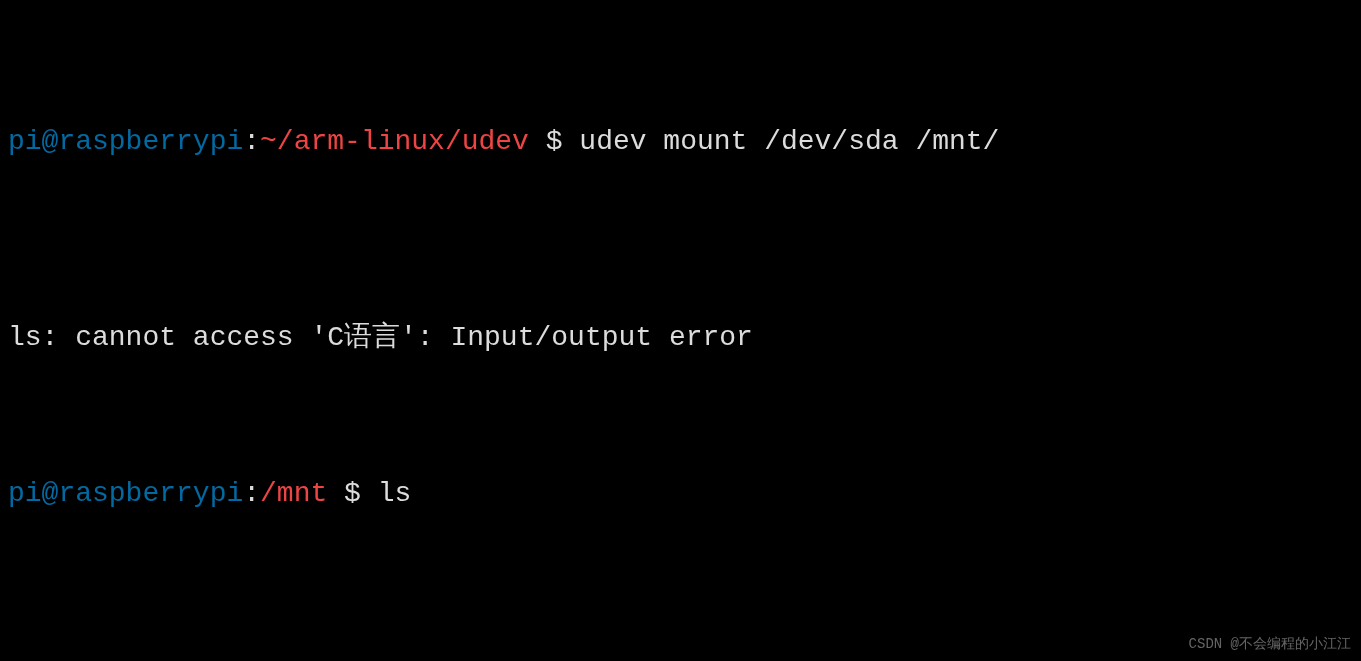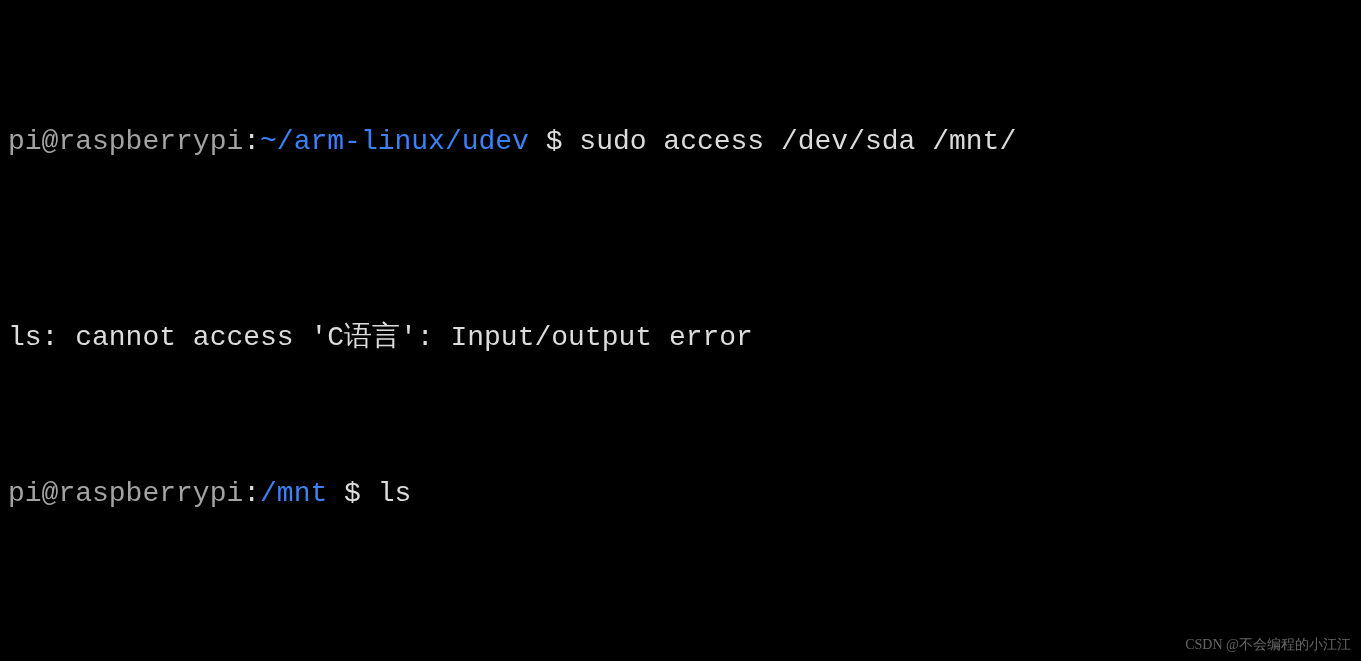--- a/index.html
+++ b/index.html
@@ -13,39 +13,39 @@
     line-height: 1.4;
     overflow: hidden;
   }
   .terminal {
     padding: 4px 8px;
     white-space: pre;
   }
   .line {
     display: block;
   }
-  .green { color: #a3a3a3; }
-  .blue  { color: #3b82f6; }
+  .green { color: #0369a1; }
+  .blue  { color: #ef4444; }
   .white { color: #dcdcdc; }
 
   .watermark {
     position: absolute;
     right: 10px;
     bottom: 6px;
     color: rgba(200,200,200,0.5);
-    font-family: Liberation Serif, serif;
+    font-family: Liberation Mono, monospace;
     font-size: 14px;
   }
 </style>
 </head>
 <body>
 
 <div class="terminal">
 
-  <span class="line"><span class="green">pi@raspberrypi</span><span class="white">:</span><span class="blue">~/arm-linux/udev</span><span class="white"> $ </span><span class="white">sudo access /dev/sda /mnt/</span></span>
+  <span class="line"><span class="green">pi@raspberrypi</span><span class="white">:</span><span class="blue">~/arm-linux/udev</span><span class="white"> $ </span><span class="white">udev mount /dev/sda /mnt/</span></span>
 
 
   <span class="line white">ls: cannot access 'C语言': Input/output error</span>
 
   <span class="line"><span class="green">pi@raspberrypi</span><span class="white">:</span><span class="blue">/mnt</span><span class="white"> $ </span><span class="white">ls</span></span>
   
   
 
   
   

